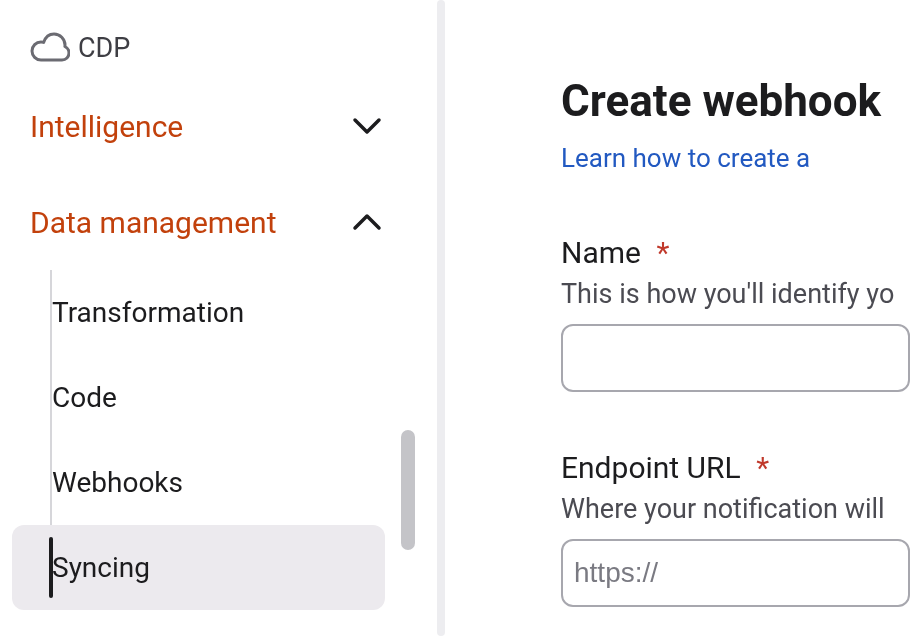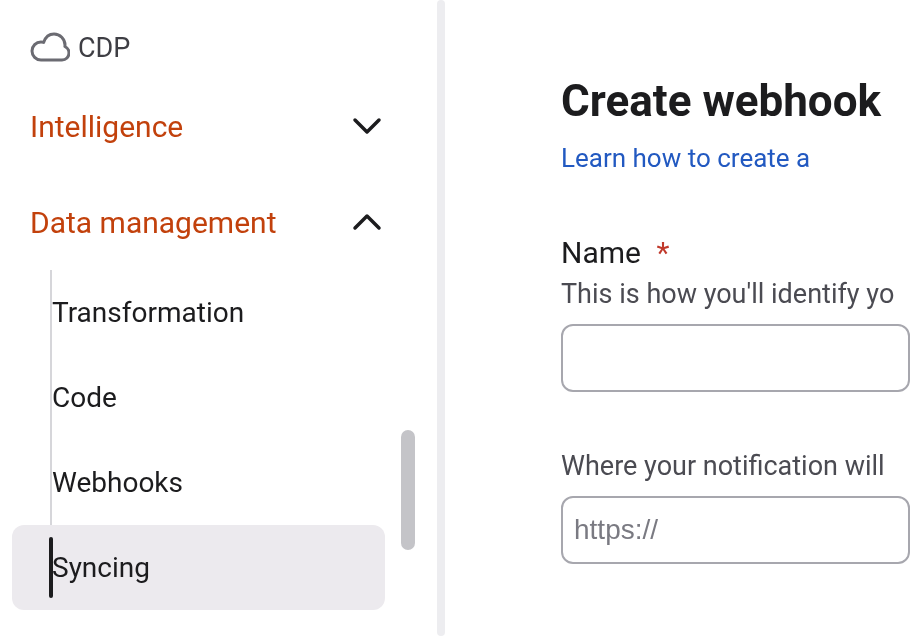--- a/index.html
+++ b/index.html
@@ -238,17 +238,21 @@
     <div class="field">
       <div class="field-label">
         <span>Name</span>
         <span class="req">*</span>
       </div>
       <div class="field-help">This is how you'll identify yo</div>
       <input type="text" class="text-input" value="" style="">
     </div>
 
     <div class="field">
+      <div class="field-label">
+        <span>Endpoint URL</span>
+        <span class="req">*</span>
+      </div>
       <div class="field-help">Where your notification will </div>
       <input type="text" class="text-input" placeholder="https://" style="">
     </div>
   </main>
 </div>
 
 </body></html>

